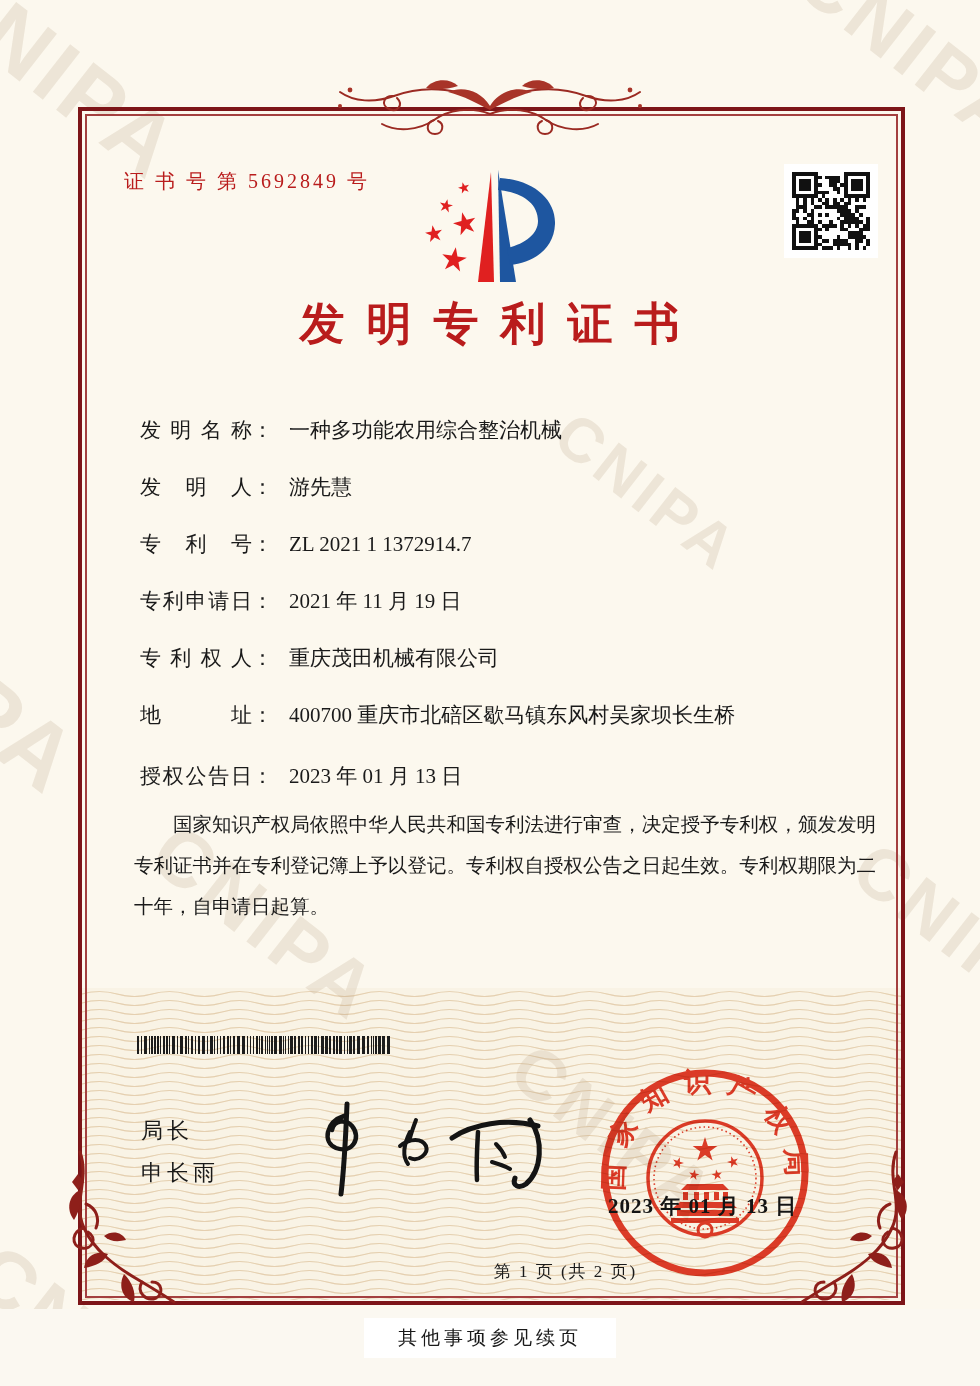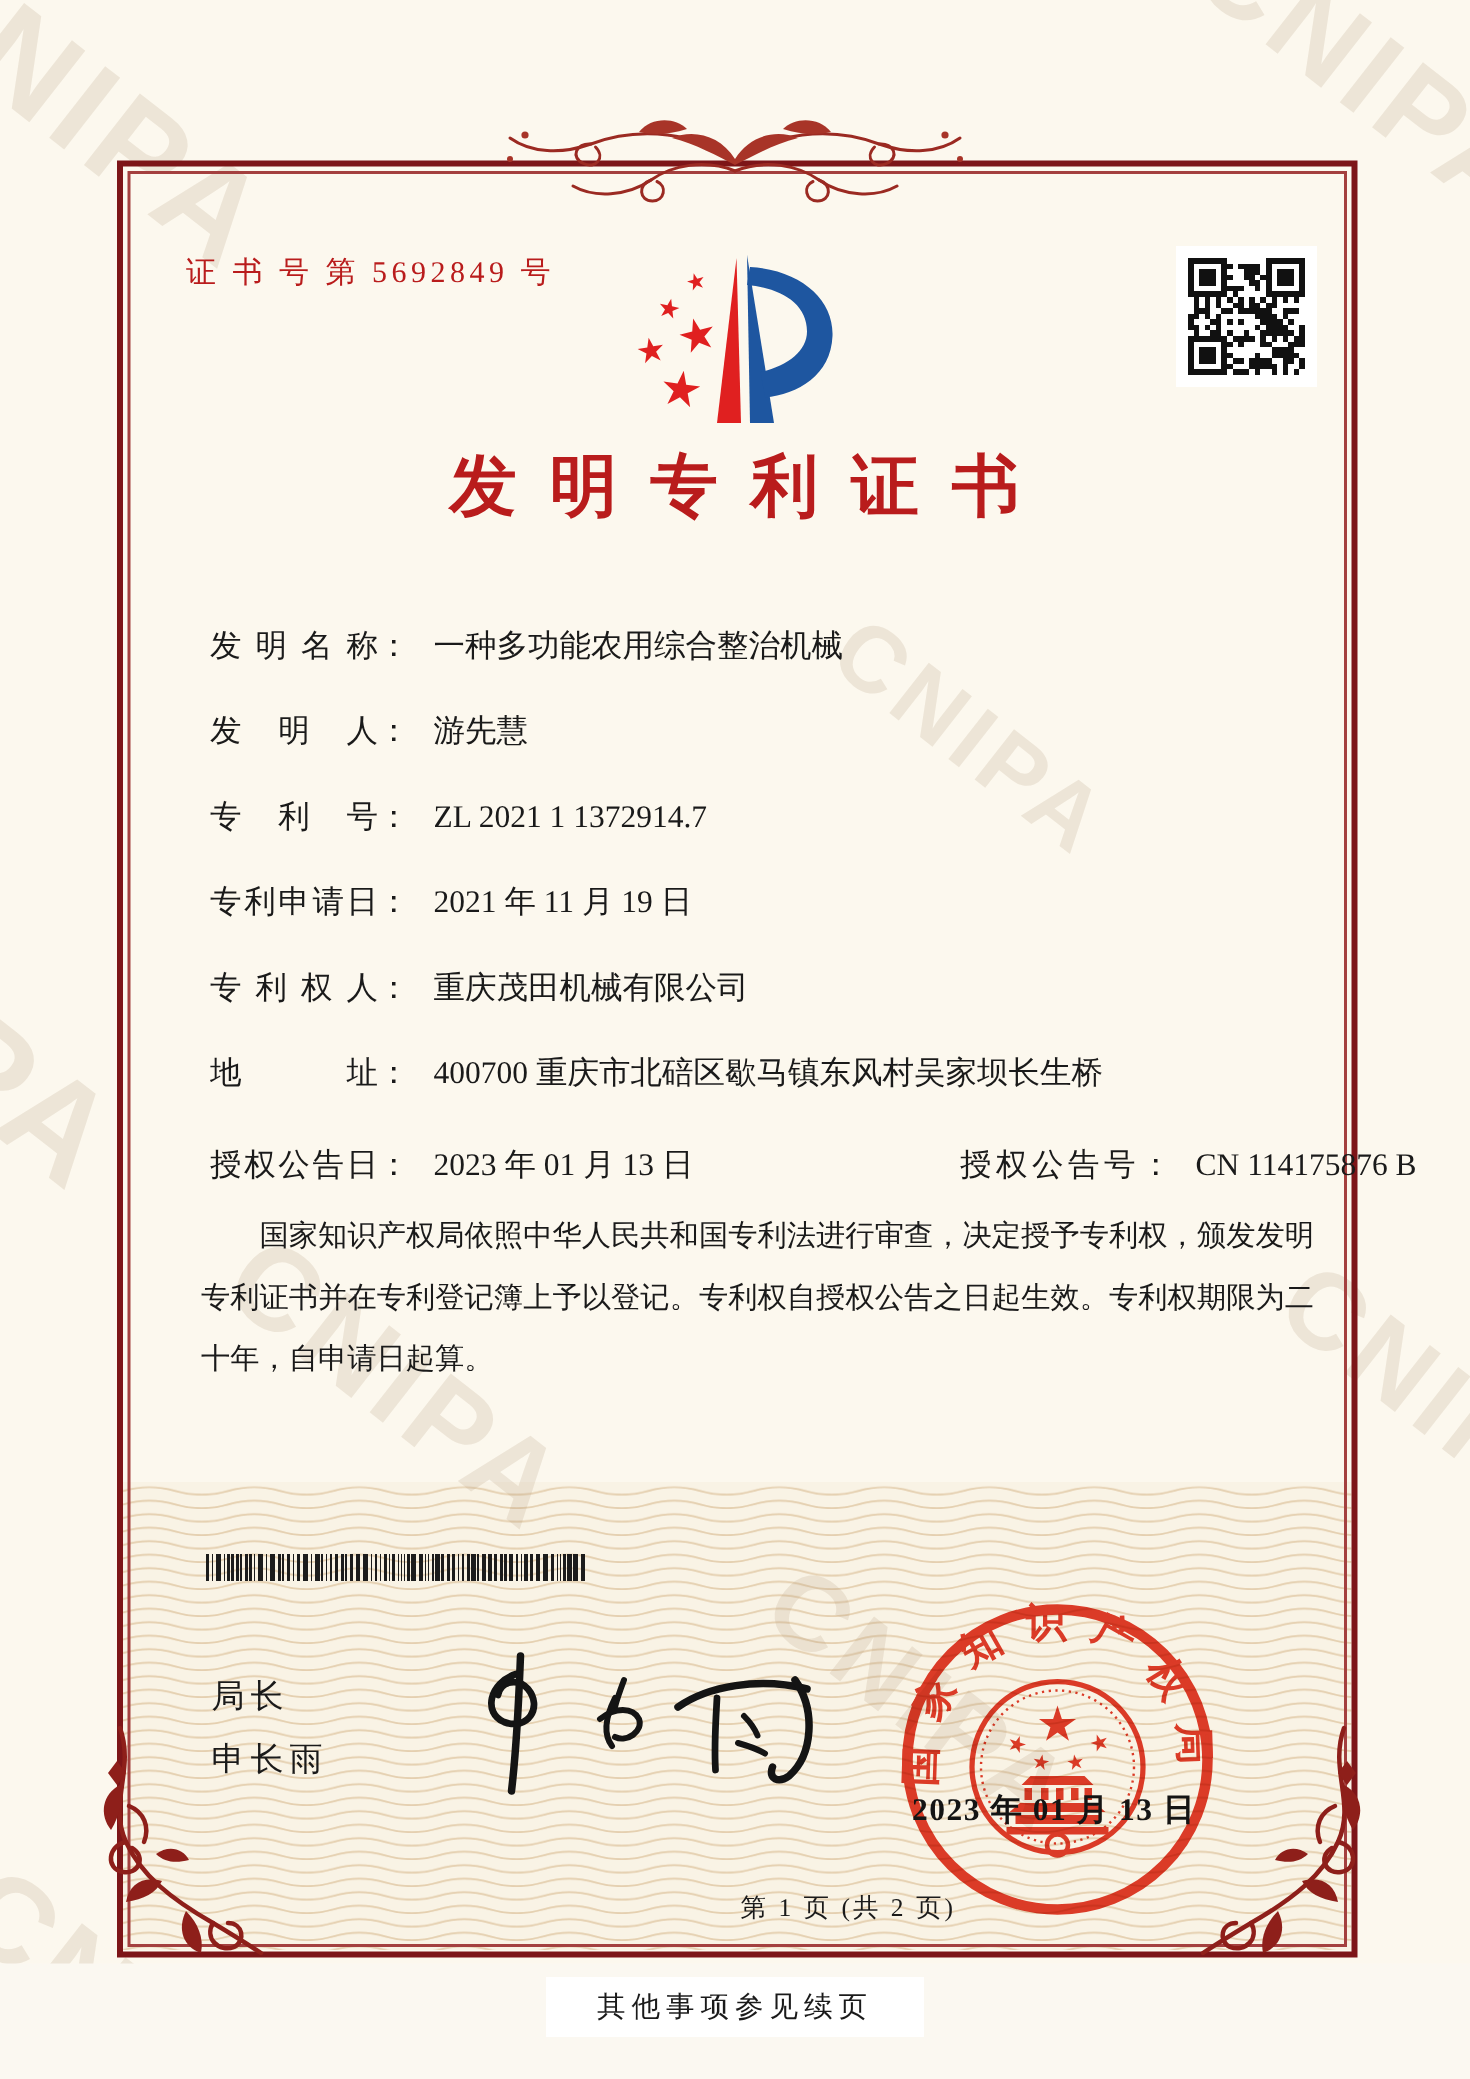--- a/index.html
+++ b/index.html
@@ -420,23 +420,20 @@
   <span class="flabel">专利申请日</span><span class="fcolon">：</span><span class="fvalue">2021 年 11 月 19 日</span>
 </div>
 <div class="frow" style="top:644px">
   <span class="flabel">专利权人</span><span class="fcolon">：</span><span class="fvalue">重庆茂田机械有限公司</span>
 </div>
 <div class="frow" style="top:701px">
   <span class="flabel">地址</span><span class="fcolon">：</span><span class="fvalue">400700 重庆市北碚区歇马镇东风村吴家坝长生桥</span>
 </div>
 <div class="frow" style="top:762px;width:740px">
   <span class="flabel">授权公告日</span><span class="fcolon">：</span><span class="fvalue">2023 年 01 月 13 日</span>
-  <span class="grant2">
-    <span style="letter-spacing:3px">授权公告号</span><span class="fcolon">：</span><span class="fvalue">CN 114175876 B</span>
-  </span>
 </div>
 
 <div class="content paras">
   <p>国家知识产权局依照中华人民共和国专利法进行审查，决定授予专利权，颁发发明专利证书并在专利登记簿上予以登记。专利权自授权公告之日起生效。专利权期限为二十年，自申请日起算。</p>
 </div>
 
 <div class="content barcode">
   <svg id="bc-svg" width="256" height="18" viewBox="0 0 256 18" shape-rendering="crispEdges">
       <rect x="0" y="0" width="2" height="18" fill="#1c1c1c"></rect>
       <rect x="4" y="0" width="1" height="18" fill="#1c1c1c"></rect>

